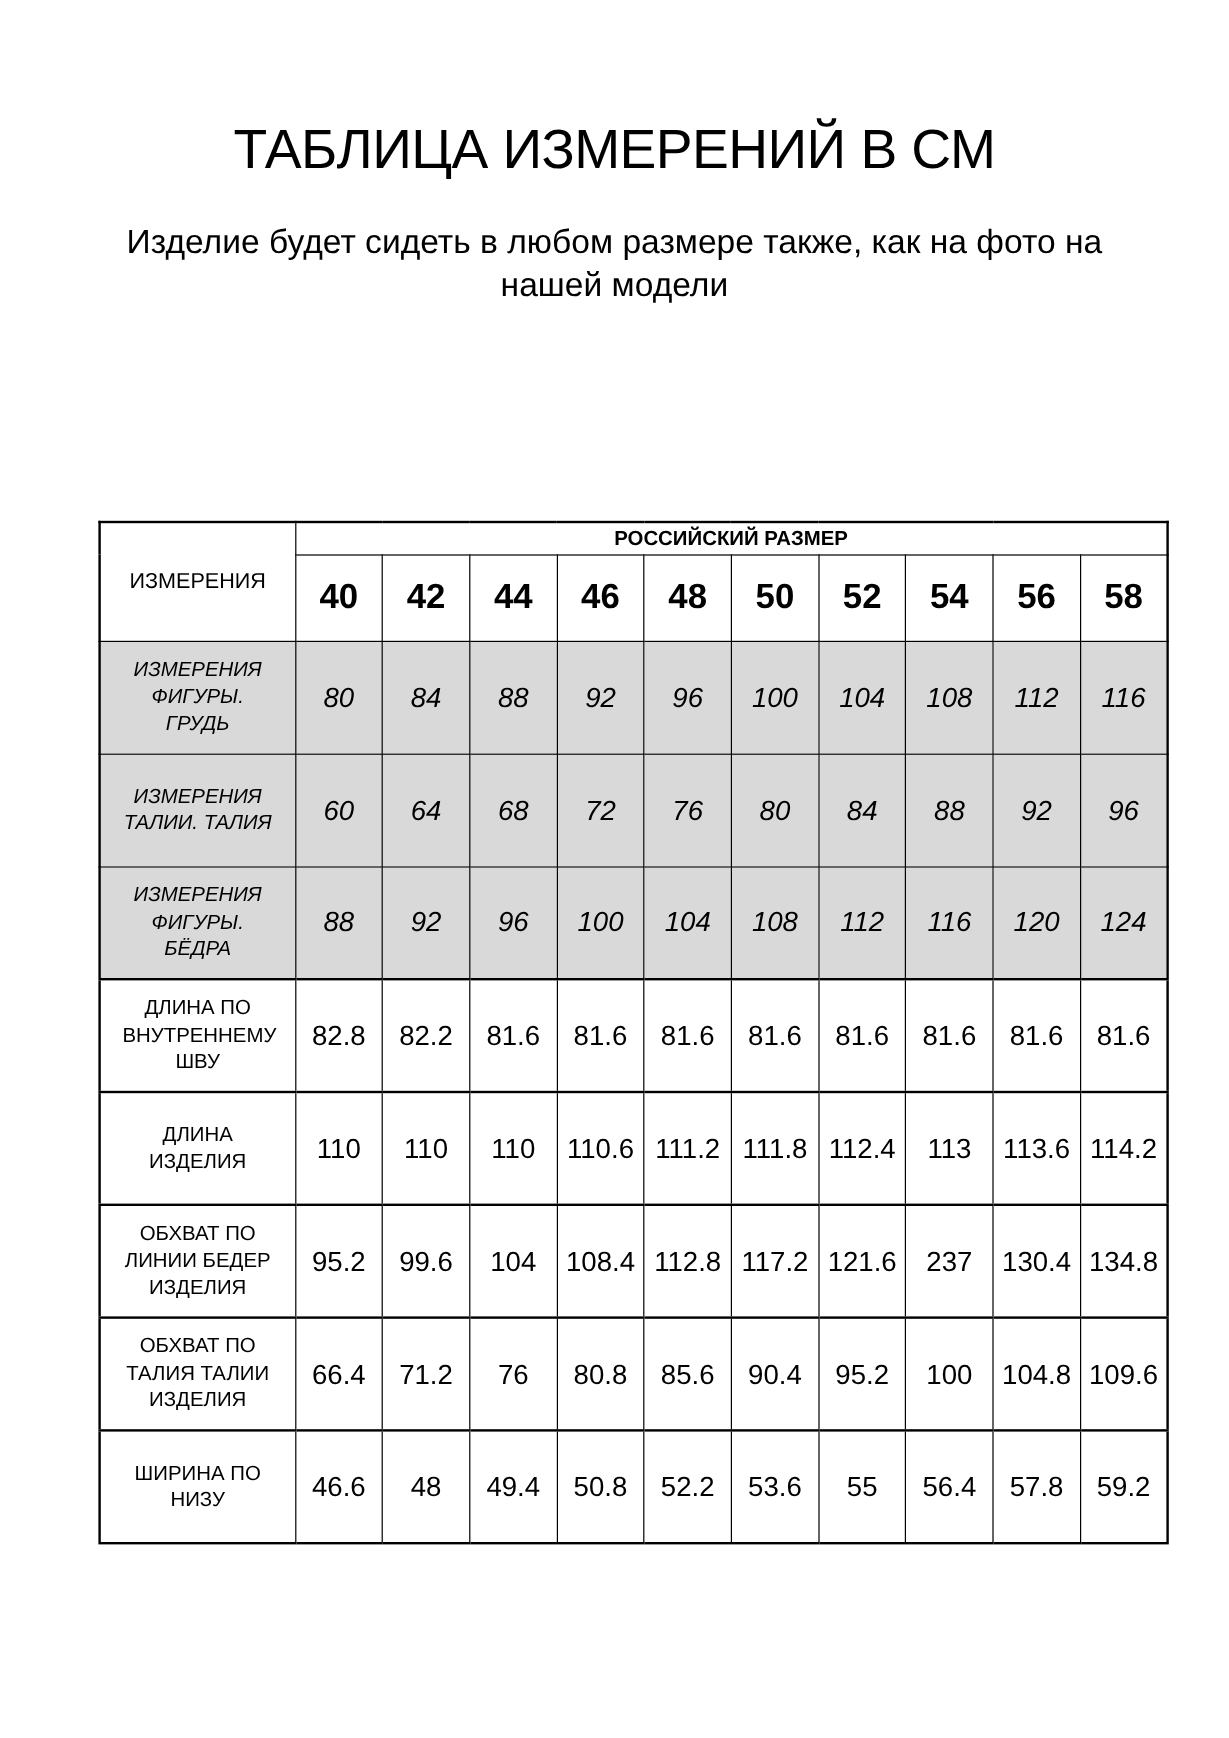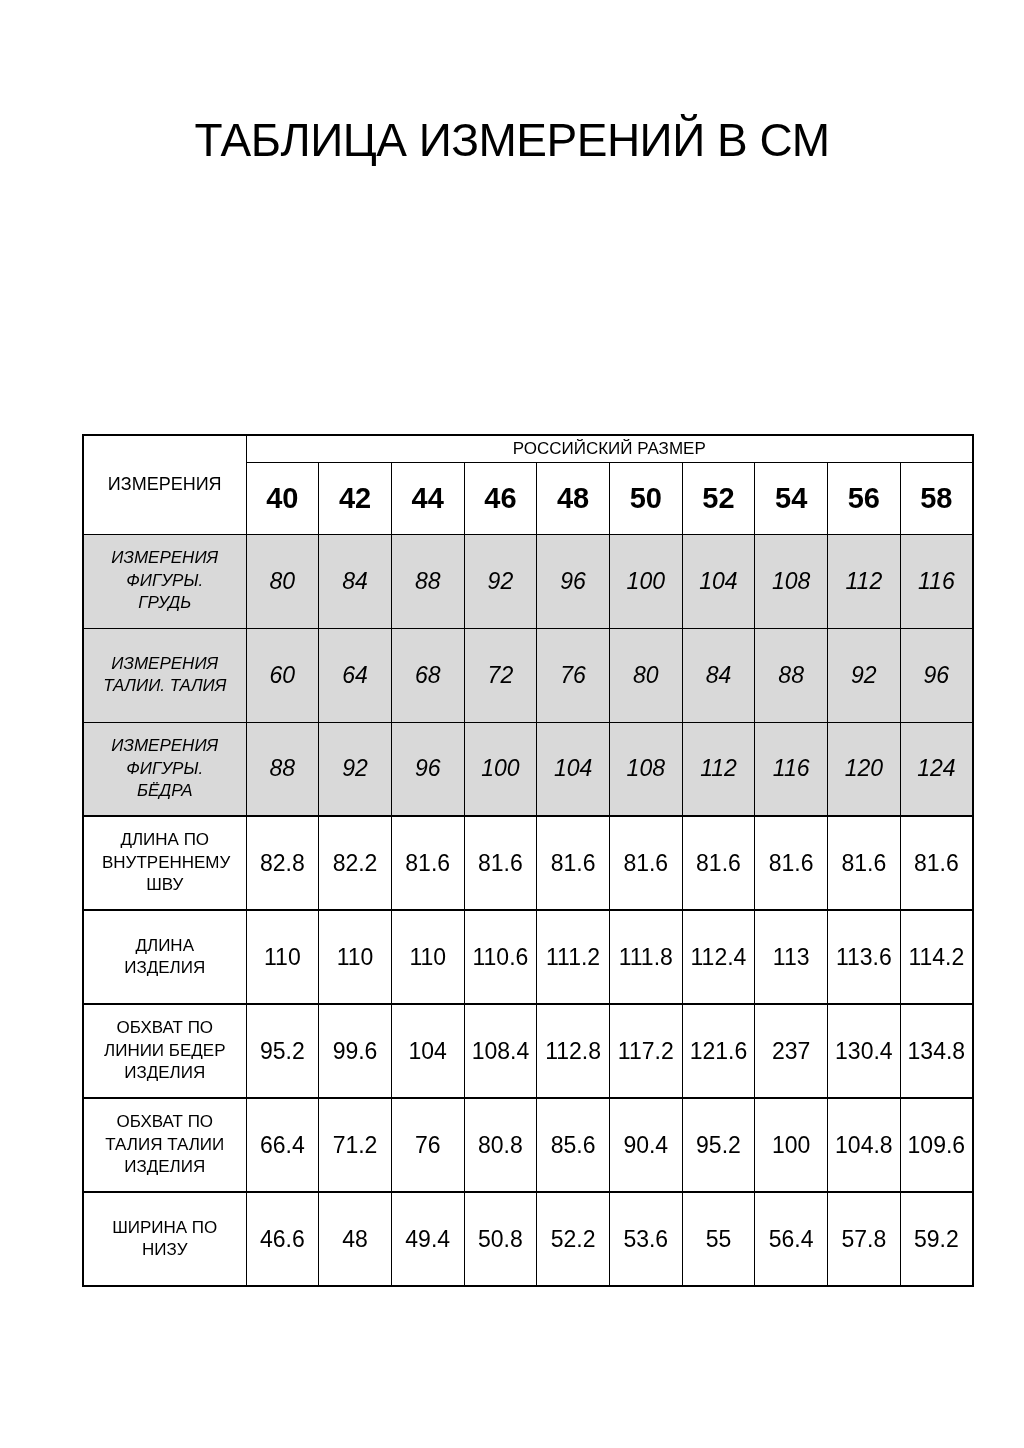--- a/index.html
+++ b/index.html
@@ -10,21 +10,21 @@
     color: #000000;
   }
   .page {
     position: relative;
     width: 1024px;
     height: 1448px;
     background: #ffffff;
     overflow: hidden;
   }
   .doc-title {
-    margin: 16px;
+    margin: 0;
     padding-top: 100px;
     text-align: center;
     font-size: 46px;
     font-weight: 400;
     letter-spacing: -0.5px;
     line-height: 1.05;
   }
   .product-code {
     margin: 0;
     padding-top: 62px;
@@ -52,21 +52,21 @@
   table.size-table td {
     border: 1px solid #000000;
     text-align: center;
     vertical-align: middle;
     padding: 0;
     overflow: hidden;
   }
   tr.group-row { height: 27px; }
   th.group-header {
     font-size: 17px;
-    font-weight: 400;
+    font-weight: 700;
     border-bottom: 1px solid #000000;
     margin-top: 19px;
   }
   th.corner-header {
     font-size: 18px;
     font-weight: 400;
     padding: 0 10px;
   }
   tr.sizes-row { height: 72px; }
   th.size-col {
@@ -92,20 +92,21 @@
   }
 </style>
 </head>
 <body>
 
 <div class="page">
 
   <h1 class="doc-title">ТАБЛИЦА ИЗМЕРЕНИЙ В СМ</h1>
 
 
+  <p class="fit-note">Изделие будет сидеть в любом размере также, как на фото на нашей модели</p>
 
   <table class="size-table">
     <colgroup>
       <col style="width:163px">
       <col span="10" style="width:72.7px">
     </colgroup>
     <thead>
       <tr class="group-row">
         <th class="corner-header" rowspan="2">ИЗМЕРЕНИЯ</th>
         <th class="group-header" colspan="10">РОССИЙСКИЙ РАЗМЕР</th>

